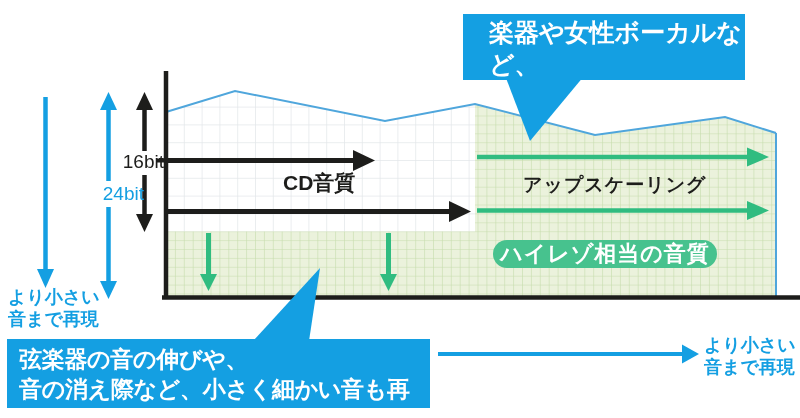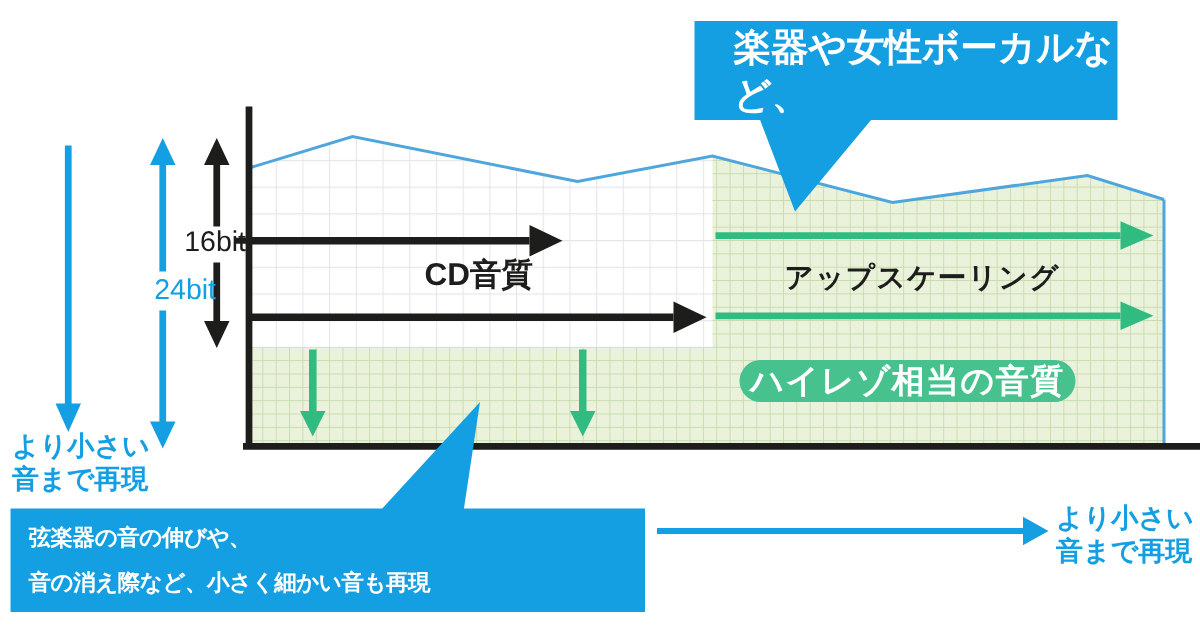--- a/index.html
+++ b/index.html
@@ -23,21 +23,21 @@
   .green-fill{fill:var(--c-green);}
   .greenarea-fill{fill:var(--c-greenfill);}
   .label{position:absolute;white-space:nowrap;}
   .mp3-label,.cd-label{font-size:21px;font-weight:bold;color:var(--c-ink);}
   .upscale-label{font-size:19px;font-weight:bold;color:var(--c-ink);letter-spacing:1px;}
   .bit-label{font-size:19px;width:48px;text-align:right;}
   .note{font-size:18px;line-height:22px;font-weight:bold;color:var(--c-blue);}
   .callout{position:absolute;background:var(--c-blue);color:#fff;font-weight:bold;}
   .callout-top{left:463px;top:14px;width:282px;height:66px;font-size:25px;line-height:32px;padding-top:2px;box-sizing:border-box;}
   .callout-top .line{padding-left:26px;}
-  .callout-bottom{left:7px;top:339px;width:423px;height:69px;font-size:15px;line-height:30px;padding-top:5px;box-sizing:border-box;}
+  .callout-bottom{left:7px;top:339px;width:423px;height:69px;font-size:23px;line-height:30px;padding-top:5px;box-sizing:border-box;}
   .callout-bottom .line{padding-left:12px;letter-spacing:-0.3px;}
   .badge{
     position:absolute;left:493px;top:240px;width:224px;height:28px;border-radius:14px;
     background:var(--c-badge);color:#fff;font-size:22px;font-weight:bold;
     display:flex;align-items:center;justify-content:center;letter-spacing:1px;
   }
 </style>
 </head>
 <body>
 

